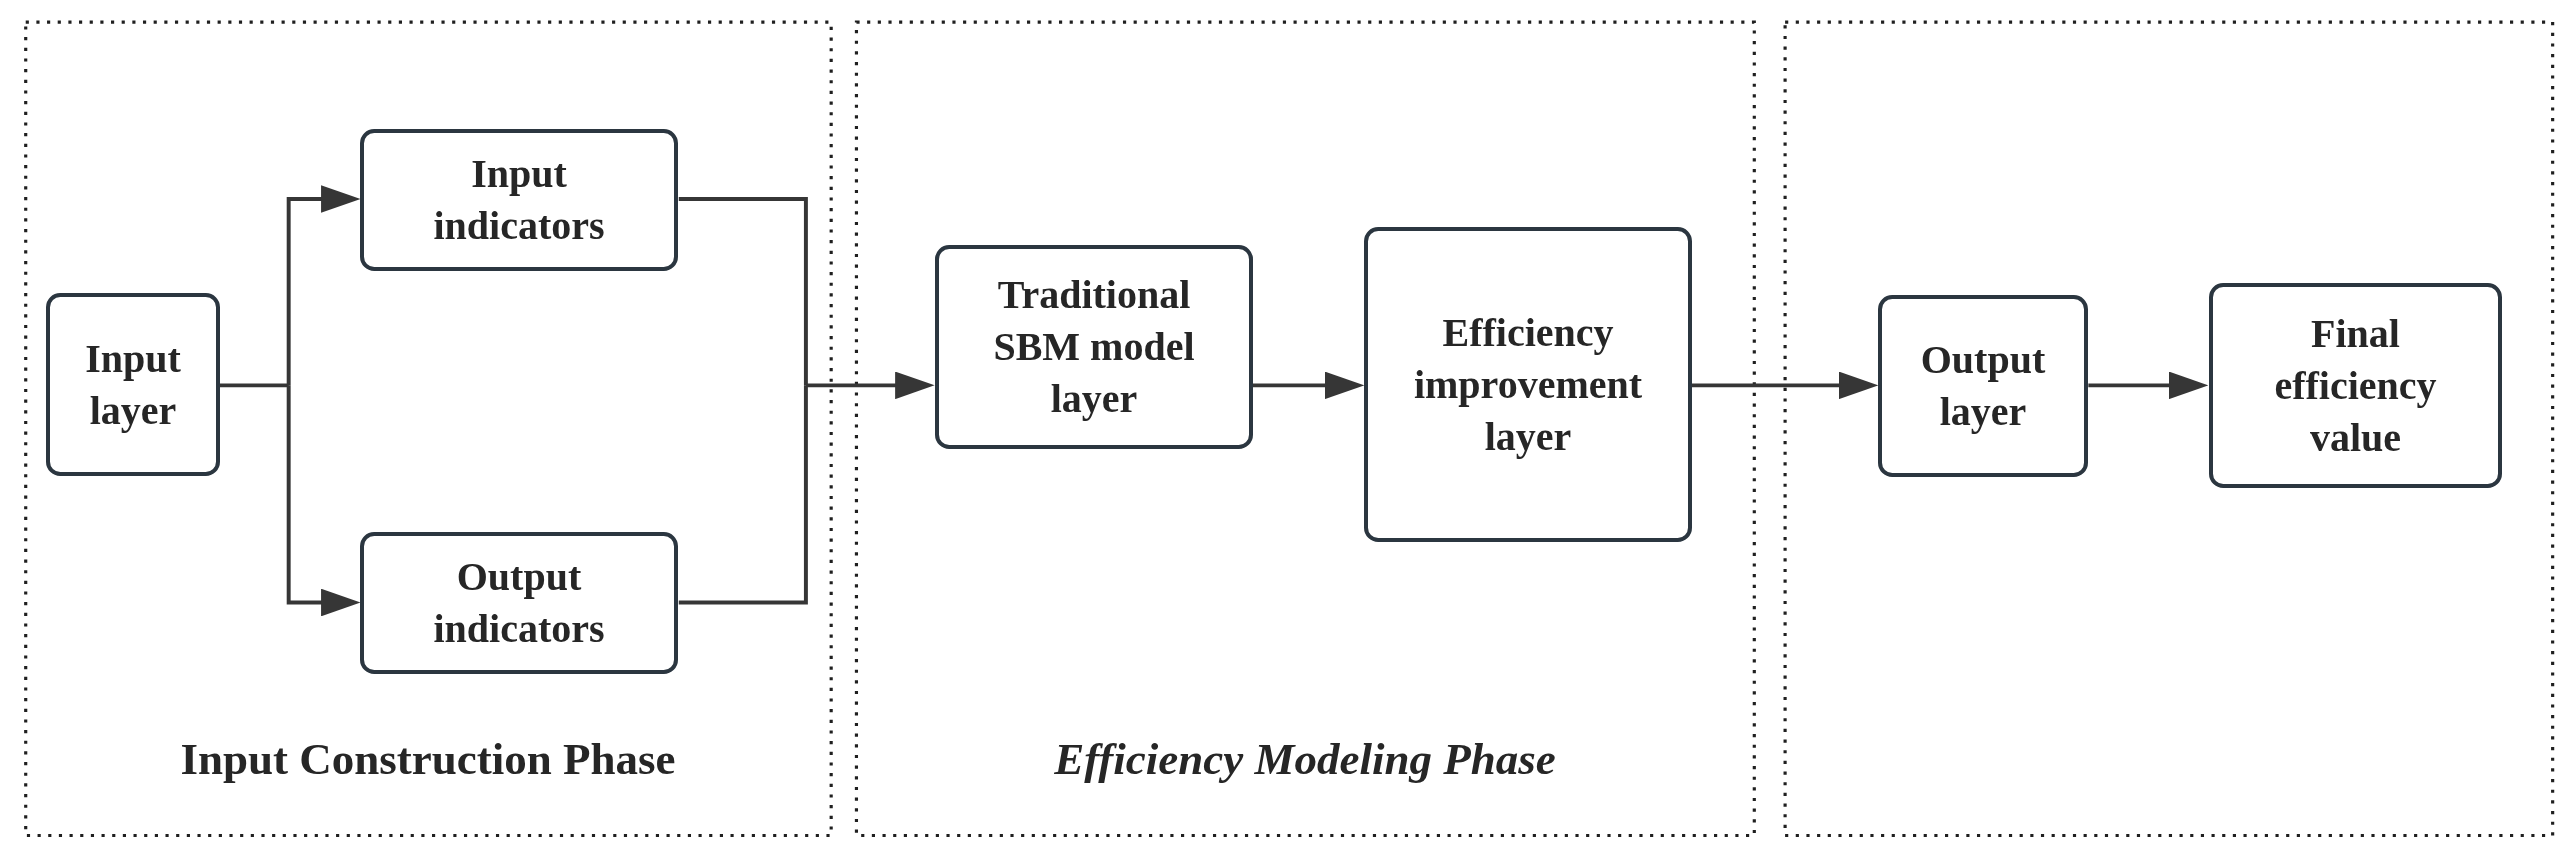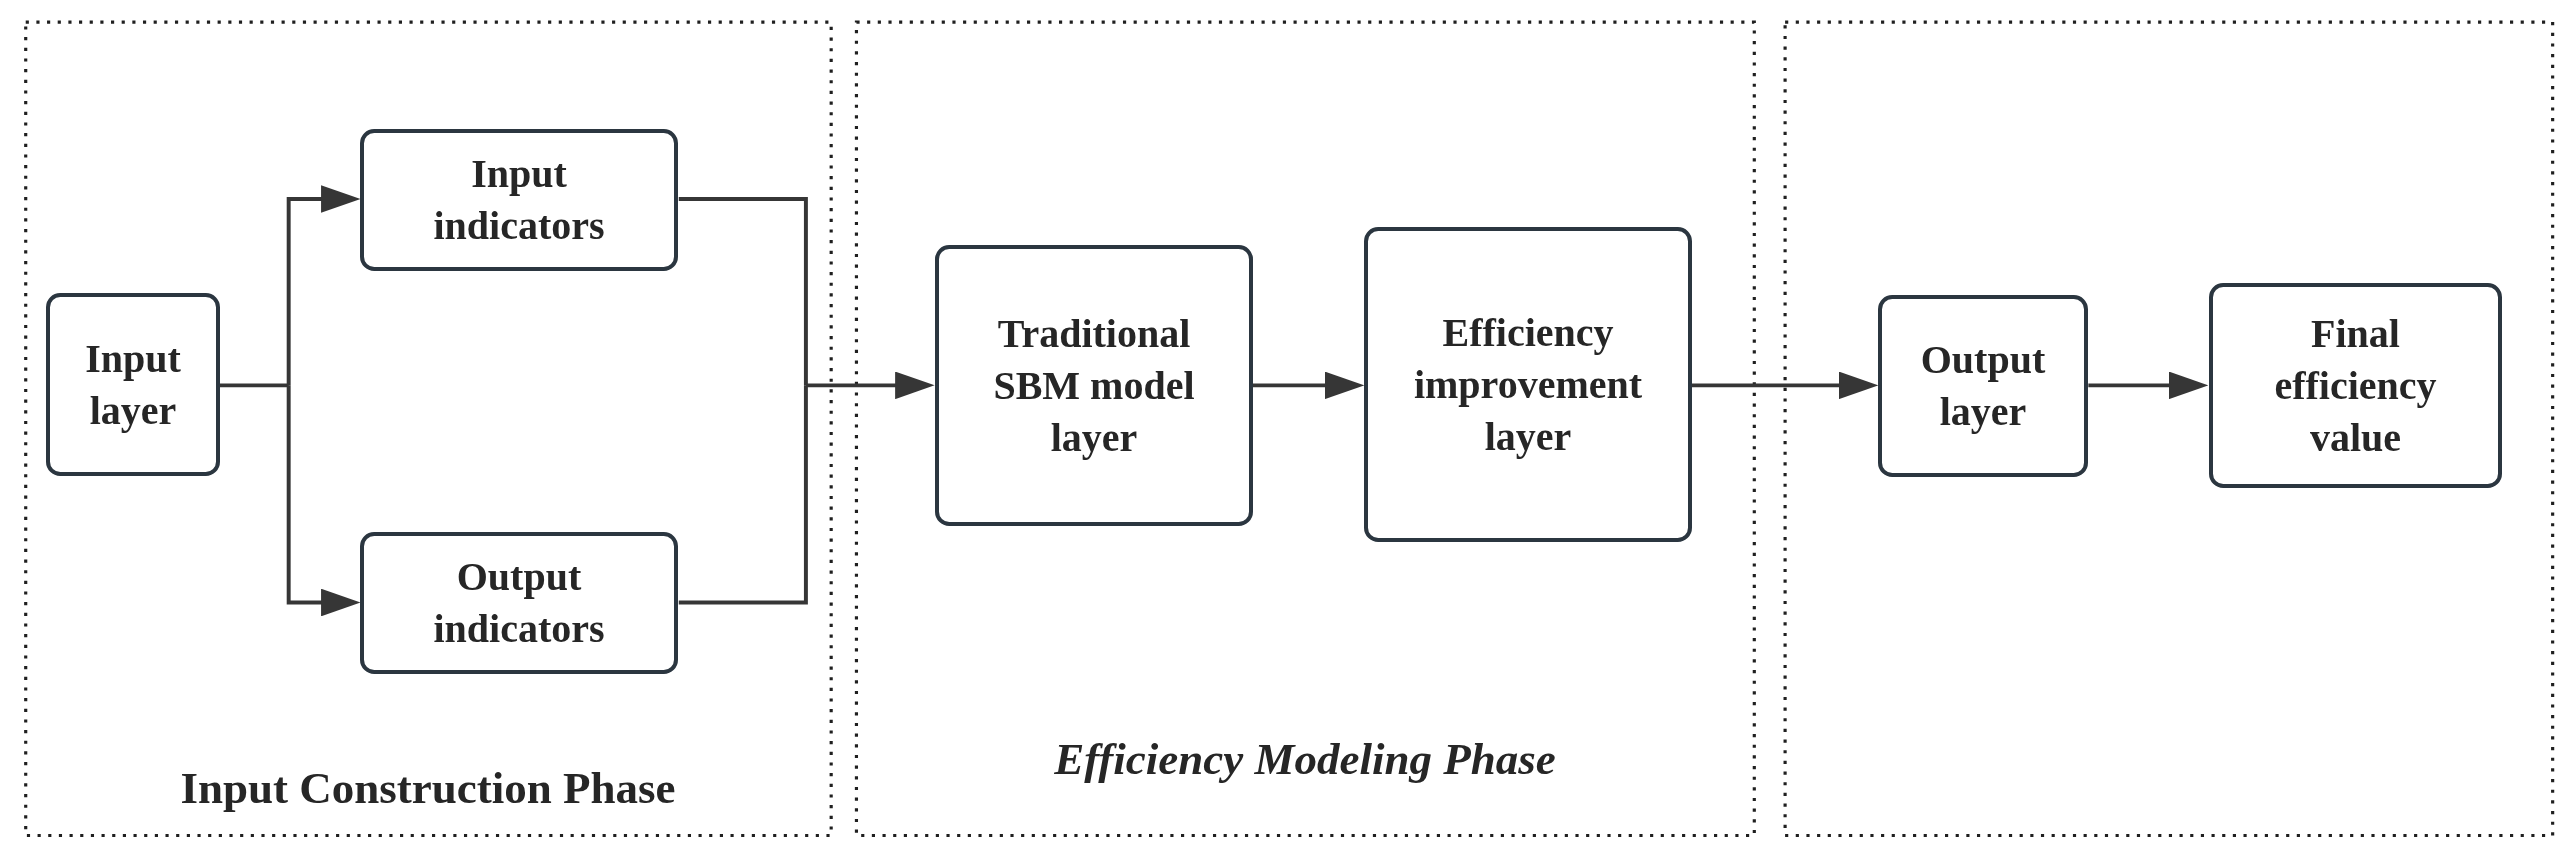--- a/index.html
+++ b/index.html
@@ -97,38 +97,38 @@
   </div>
   <div class="node" style="left:360px; top:129px; width:318px; height:142px;">
     <span class="node-label">Input
 indicators</span>
   </div>
   <div class="node" style="left:360px; top:532px; width:318px; height:142px;">
     <span class="node-label">Output
 indicators</span>
   </div>
 
-  <div class="node" style="left:935px; top:245px; width:318px; height:281px;">
+  <div class="node" style="left:935px; top:245px; width:318px; height:204px;">
     <span class="node-label">Traditional
 SBM model
 layer</span>
   </div>
   <div class="node" style="left:1364px; top:227px; width:328px; height:315px;">
     <span class="node-label">Efficiency
 improvement
 layer</span>
   </div>
 
   <div class="node" style="left:1878px; top:295px; width:210px; height:182px;">
     <span class="node-label">Output
 layer</span>
   </div>
   <div class="node" style="left:2209px; top:283px; width:293px; height:205px;">
     <span class="node-label">Final
 efficiency
 value</span>
   </div>
 
-  <div class="phase-title" style="left:25px; width:806px;margin-top:29px;">Input Construction Phase</div>
+  <div class="phase-title" style="left:25px; width:806px;">Input Construction Phase</div>
   <div class="phase-title" style="left:856px; width:898px;font-style:italic;">Efficiency Modeling Phase</div>
 
 </div>
 
 
 </body></html>

